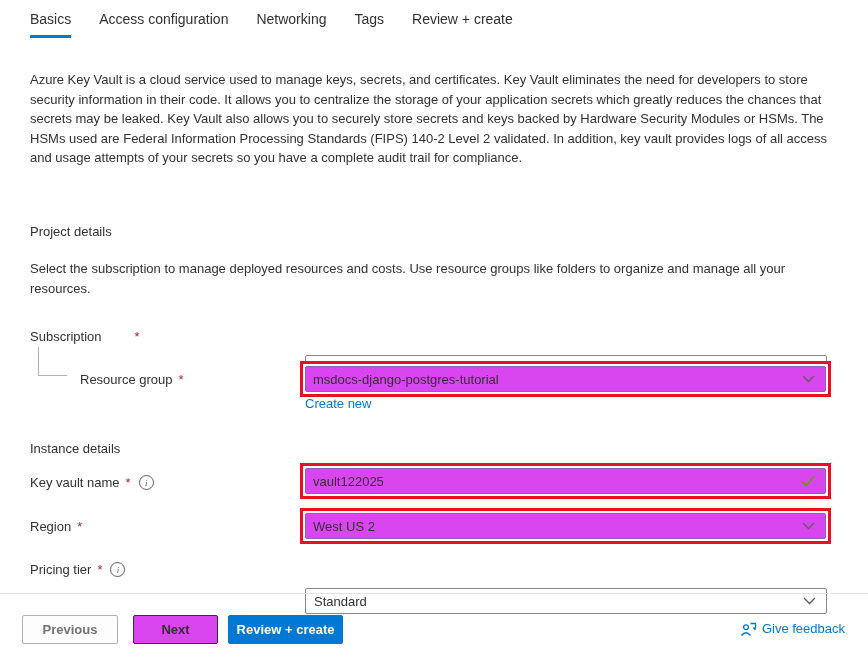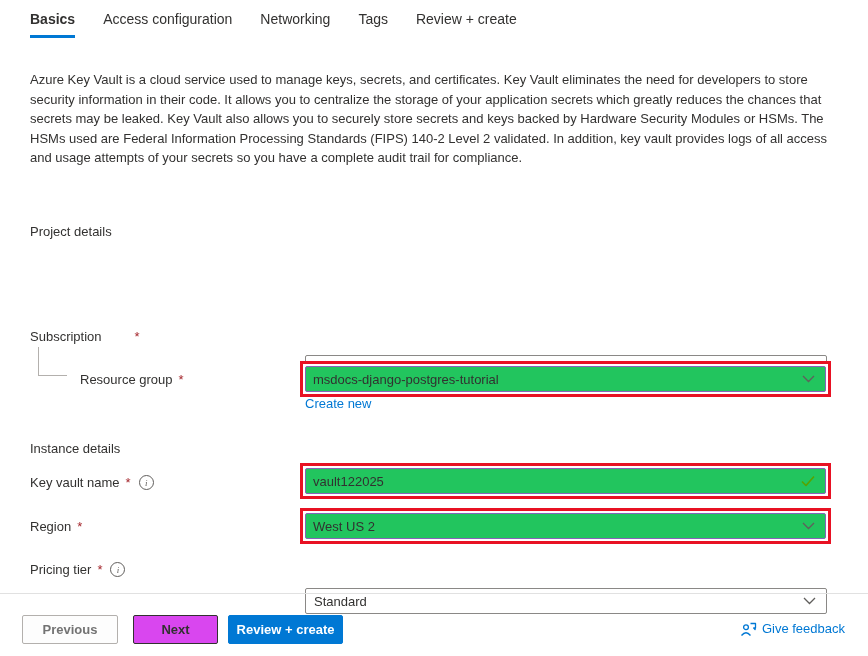--- a/index.html
+++ b/index.html
@@ -2,21 +2,21 @@
 <html><head>
 <meta charset="utf-8">
 <style>
   html,body{margin:0;padding:0;background:#fff;}
   .page{position:relative;width:868px;height:656px;background:#fff;
         font-family:"Liberation Sans",sans-serif;color:#323130;overflow:hidden;}
 
   
   .tab-row{position:absolute;left:30px;top:11px;display:flex;gap:28px;font-size:14px;}
   .tab{padding-bottom:8px;color:#323130;border-bottom:3px solid transparent;cursor:pointer;white-space:nowrap;}
-  .tab.active{font-weight:700;border-bottom-color:#0078d4;}
+  .tab.active{font-weight:400;border-bottom-color:#0078d4;}
 
   
   .desc{position:absolute;left:30px;top:70px;width:814px;font-size:13px;line-height:19.5px;}
   .section-title{position:absolute;left:30px;font-size:13px;}
   .section-sub{position:absolute;left:30px;width:806px;font-size:13px;line-height:19.5px;}
 
   
   .field-label{position:absolute;left:30px;font-size:13px;display:flex;align-items:center;gap:5px;white-space:nowrap;}
   .req{color:#a4262c;margin-left:1px;}
   .info-icon{display:inline-flex;align-items:center;justify-content:center;width:13px;height:13px;
@@ -32,21 +32,21 @@
             border-radius:2px;background:#fff;display:flex;align-items:center;
             padding:0 30px 0 8px;font-size:13px;color:#323130;box-sizing:border-box;cursor:pointer;margin-top:32px;}
   .chevron{position:absolute;right:10px;top:50%;transform:translateY(-50%);}
   .checkmark{position:absolute;right:10px;top:50%;transform:translateY(-50%);}
 
   
   .highlight{position:absolute;left:300px;width:531px;height:36px;border:3px solid #e81123;
              padding:2px;box-sizing:border-box;background:#fff;}
   .inner-field{position:relative;width:100%;height:100%;border:1.5px solid #8764b8;border-radius:2px;
                display:flex;align-items:center;padding:0 30px 0 7px;font-size:13px;color:#323130;
-               box-sizing:border-box;background:#22c55e;cursor:pointer;}
+               box-sizing:border-box;background:#d946ef;cursor:pointer;}
 
   .link{position:absolute;font-size:13px;color:#0078d4;cursor:pointer;text-decoration:none;}
 
   .divider{position:absolute;left:0;top:593px;width:868px;height:1px;background:#e1e1e1;}
 
   
   .btn{position:absolute;top:615px;height:29px;display:flex;align-items:center;justify-content:center;
        font-size:13px;font-weight:600;border-radius:2px;box-sizing:border-box;cursor:pointer;}
   .btn-disabled{left:22px;width:96px;background:#fdfdfd;border:1px solid #b3b0ad;color:#737373;cursor:default;}
   .btn-secondary{left:133px;width:85px;background:#d946ef;border:1px solid #323130;color:#323130;}
@@ -64,20 +64,21 @@
     <div class="tab active">Basics</div>
     <div class="tab">Access configuration</div>
     <div class="tab">Networking</div>
     <div class="tab">Tags</div>
     <div class="tab">Review + create</div>
   </div>
 
   <div class="desc">Azure Key Vault is a cloud service used to manage keys, secrets, and certificates. Key Vault eliminates the need for developers to store security information in their code. It allows you to centralize the storage of your application secrets which greatly reduces the chances that secrets may be leaked. Key Vault also allows you to securely store secrets and keys backed by Hardware Security Modules or HSMs. The HSMs used are Federal Information Processing Standards (FIPS) 140-2 Level 2 validated. In addition, key vault provides logs of all access and usage attempts of your secrets so you have a complete audit trail for compliance.</div>
 
   <div class="section-title" style="top:224px;">Project details</div>
+  <div class="section-sub" style="top:259px;">Select the subscription to manage deployed resources and costs. Use resource groups like folders to organize and manage all your resources.</div>
 
   <div class="field-label" style="top:329px;gap:32px;">
     <span>Subscription</span>
       <span class="req">*</span>
   </div>
   <div class="dropdown" style="top:323px;">
     <span>Contoso-subscription</span>
     <svg class="chevron" width="13" height="8" viewBox="0 0 13 8">
         <polyline points="1,1 6.5,6.5 12,1" fill="none" stroke="#605e5c" stroke-width="1.3"></polyline>
       </svg>

